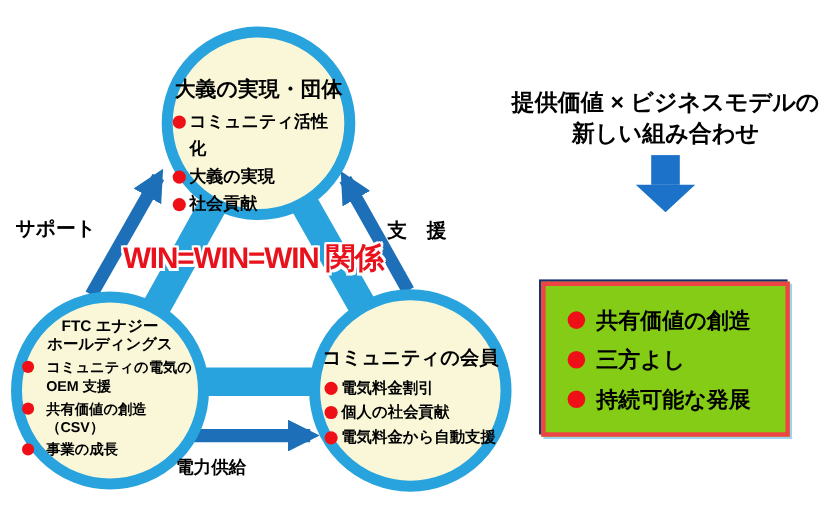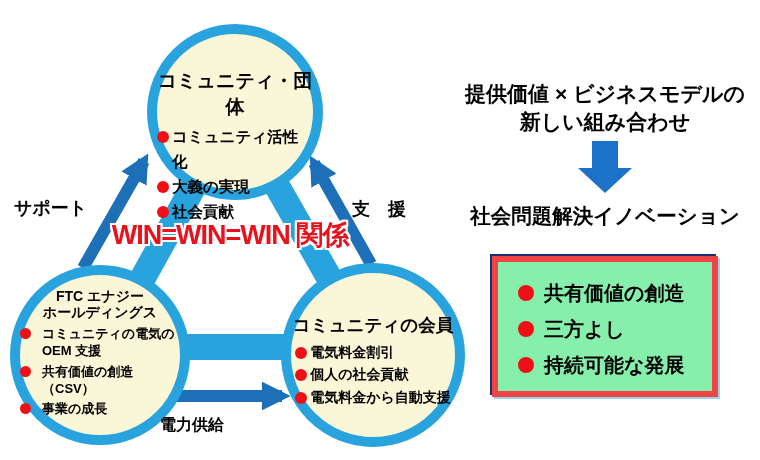--- a/index.html
+++ b/index.html
@@ -58,21 +58,21 @@
     position:absolute;left:0;top:27px;width:0;height:0;
     border-left:27px solid transparent;border-right:27px solid transparent;
     border-top:25px solid #1b72c8;
   }
   #innovation-heading{
     position:absolute;left:0;top:202px;width:310px;text-align:center;
     font-size:20.5px;font-weight:bold;color:#000;white-space:nowrap;
   }
   #benefits-box{
     position:absolute;left:42px;top:256px;width:226px;height:141px;box-sizing:border-box;
-    background:#86efac;border:6px solid #ef4444;
+    background:#84cc16;border:4px solid #ef4444;
     box-shadow:-2px -2px 0 #1a2f77,2px 2px 0 #9fd2ef;
     padding:13px 0 0 20px;
   }
   #benefits-box ul{list-style:none;margin:0;padding:0;}
   #benefits-box li{
     display:flex;align-items:center;gap:10px;
     font-size:20px;font-weight:bold;color:#000;height:36px;
   }
   #benefits-box .dot{position:static;width:16px;height:16px;flex:0 0 16px;}
 </style>
@@ -93,21 +93,21 @@
       <line x1="235" y1="112" x2="100" y2="355" stroke="#29a3dd" stroke-width="26"></line>
       <line x1="235" y1="112" x2="373" y2="355" stroke="#29a3dd" stroke-width="26"></line>
       <line x1="100" y1="347" x2="373" y2="347" stroke="#29a3dd" stroke-width="26"></line>
 
       <line x1="83" y1="268" x2="144" y2="161" stroke="#1d6fb8" stroke-width="12" marker-end="url(#ah)"></line>
       <line x1="371" y1="264" x2="314" y2="163" stroke="#1d6fb8" stroke-width="12" marker-end="url(#ah)"></line>
       <line x1="172" y1="396" x2="282" y2="396" stroke="#1d6fb8" stroke-width="12" marker-end="url(#ah)"></line>
     </svg>
 
     <div class="circle" id="circle-top">
-      <div class="circle-title">コミュニティ・団体</div>
+      <div class="circle-title">大義の実現・団体</div>
       <ul>
         <li><span class="dot"></span><span>コミュニティ活性化</span></li>
         <li><span class="dot"></span><span>大義の実現</span></li>
         <li><span class="dot"></span><span>社会貢献</span></li>
       </ul>
     </div>
 
     <div class="circle" id="circle-left">
       <div class="circle-title">FTC エナジー
 ホールディングス</div>
@@ -136,21 +136,20 @@
 
   <div id="right-panel">
     <div id="value-heading">提供価値 × ビジネスモデルの
 新しい組み合わせ</div>
 
     <div id="down-arrow">
       <div class="shaft"></div>
       <div class="head"></div>
     </div>
 
-    <div id="innovation-heading">社会問題解決イノベーション</div>
 
     <div id="benefits-box">
       <ul>
         <li>
             <span class="dot"></span>
             <span>共有価値の創造</span>
           </li>
         <li>
             <span class="dot"></span>
             <span>三方よし</span>

